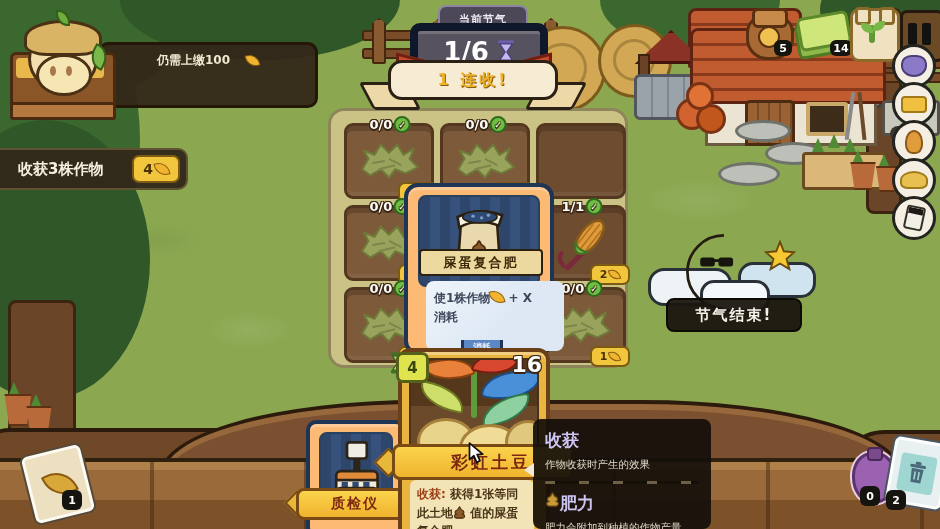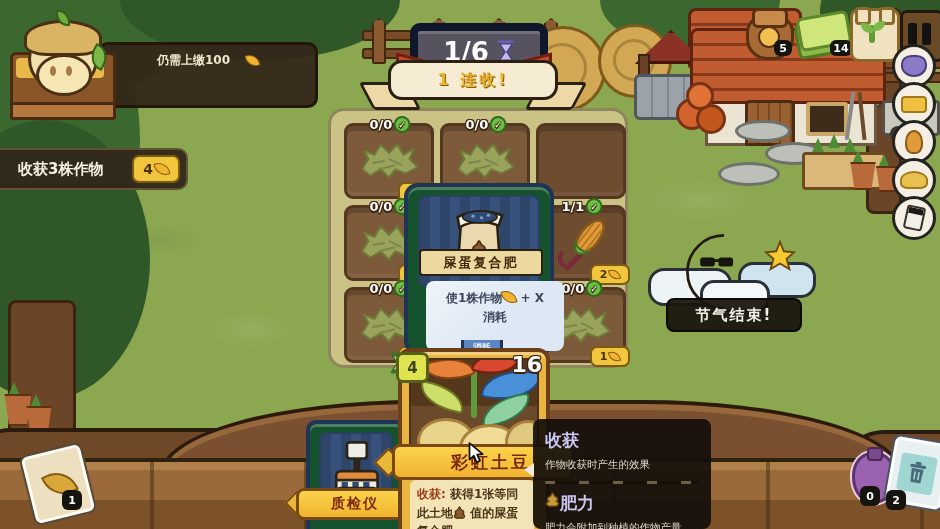--- a/index.html
+++ b/index.html
@@ -47,22 +47,22 @@
               border:3px solid #8f855a;border-radius:16px;}
   .plot{position:absolute;width:84px;height:70px;background:#7d5a3a;border:3px solid #53381f;
         border-radius:9px;box-shadow:inset 0 5px 0 rgba(0,0,0,.18), inset 0 -4px 0 rgba(255,255,255,.06);}
   .plot.dark{background:#6e4c30;}
   .plot-label{position:absolute;top:-9px;left:50%;transform:translateX(-50%);display:flex;
               align-items:center;gap:3px;white-space:nowrap;z-index:2;
               color:#fff;font-size:13px;font-weight:800;}
   .plot-badge{position:absolute;right:-7px;bottom:-7px;min-width:30px;height:17px;font-size:11px;
               z-index:2;padding:0 3px;}
   
-  .blue-card{background:#14532d;border:4px solid #1f3556;border-radius:14px;
-             box-shadow:inset 0 3px 0 rgba(255,255,255,.25);text-align:center;}
+  .blue-card{background:#fdba74;border:4px solid #1f3556;border-radius:14px;
+             box-shadow:inset 0 3px 0 rgba(255,255,255,.25);}
   .blue-art{position:absolute;background:repeating-linear-gradient(90deg,rgba(0,0,0,.14) 0 10px,transparent 10px 20px),#35517c;
             border-radius:8px;border:2px solid #27415f;display:flex;align-items:center;justify-content:center;}
   .name-plate{position:absolute;background:#ecd9a0;border:2px solid #2c2010;border-radius:4px;
               color:#3a2808;font-weight:800;display:flex;align-items:center;justify-content:center;
               letter-spacing:2px;}
   .blue-desc{position:absolute;background:linear-gradient(135deg,#eef4fa 0%,#dde8f4 60%);border-radius:8px;
              color:#3c465a;font-weight:700;margin-left:8px;}
   .blue-tab{position:absolute;background:#5b87c4;border:3px solid #1f3556;border-top:none;
             border-radius:0 0 8px 8px;color:#eef2f8;font-size:9px;font-weight:700;
             display:flex;align-items:center;justify-content:center;}
@@ -283,20 +283,23 @@
   </div>
 
   <div class="abs dark-panel" style="left:0;top:148px;width:186px;height:38px;border:2px solid #5f5332;border-left:none;border-radius:0 10px 10px 0;display:flex;align-items:center;">
     <span style="margin-left:18px;color:#f5efe0;font-size:15px;font-weight:800;">收获3株作物</span>
     <div class="gold-badge" style="position:absolute;right:6px;width:44px;height:24px;font-size:14px;">
       <span>4</span>
         <span class="leaf" style="width:12px;height:12px;"></span>
     </div>
   </div>
 
+  <div class="abs" style="left:438px;top:5px;width:86px;height:24px;background:#4c4858;border:2px solid #8c86a2;border-bottom:none;border-radius:8px 8px 0 0;display:flex;align-items:center;justify-content:center;color:#eceaf2;font-size:11px;font-weight:700;letter-spacing:1px;">
+    <span>当前节气</span>
+    </div>
   <div class="abs" style="left:410px;top:23px;width:122px;height:42px;background:#56525f;border:8px solid #0f172a;border-radius:10px;box-shadow:inset 0 3px 0 rgba(255,255,255,.18);display:flex;align-items:center;justify-content:center;gap:8px;">
     <span style="color:#fff;font-size:26px;font-weight:800;">1/6</span>
     <svg viewBox="0 0 20 26" style="width:18px;height:24px;">
       <rect x="1" y="0" width="18" height="4" rx="2" fill="#6a5fa8"></rect>
       <rect x="1" y="22" width="18" height="4" rx="2" fill="#6a5fa8"></rect>
       <path d="M3 4 H17 L11 13 L17 22 H3 L9 13 Z" fill="#c5b8f0" stroke="#4a4078" stroke-width="1.5"></path>
       </svg>
   </div>
   <div class="abs" style="left:396px;top:58px;width:38px;height:26px;background:#c7492e;border:3px solid #6e1f10;transform:skewY(14deg);"></div>
   <div class="abs" style="left:508px;top:58px;width:38px;height:26px;background:#c7492e;border:3px solid #6e1f10;transform:skewY(-14deg);"></div>

